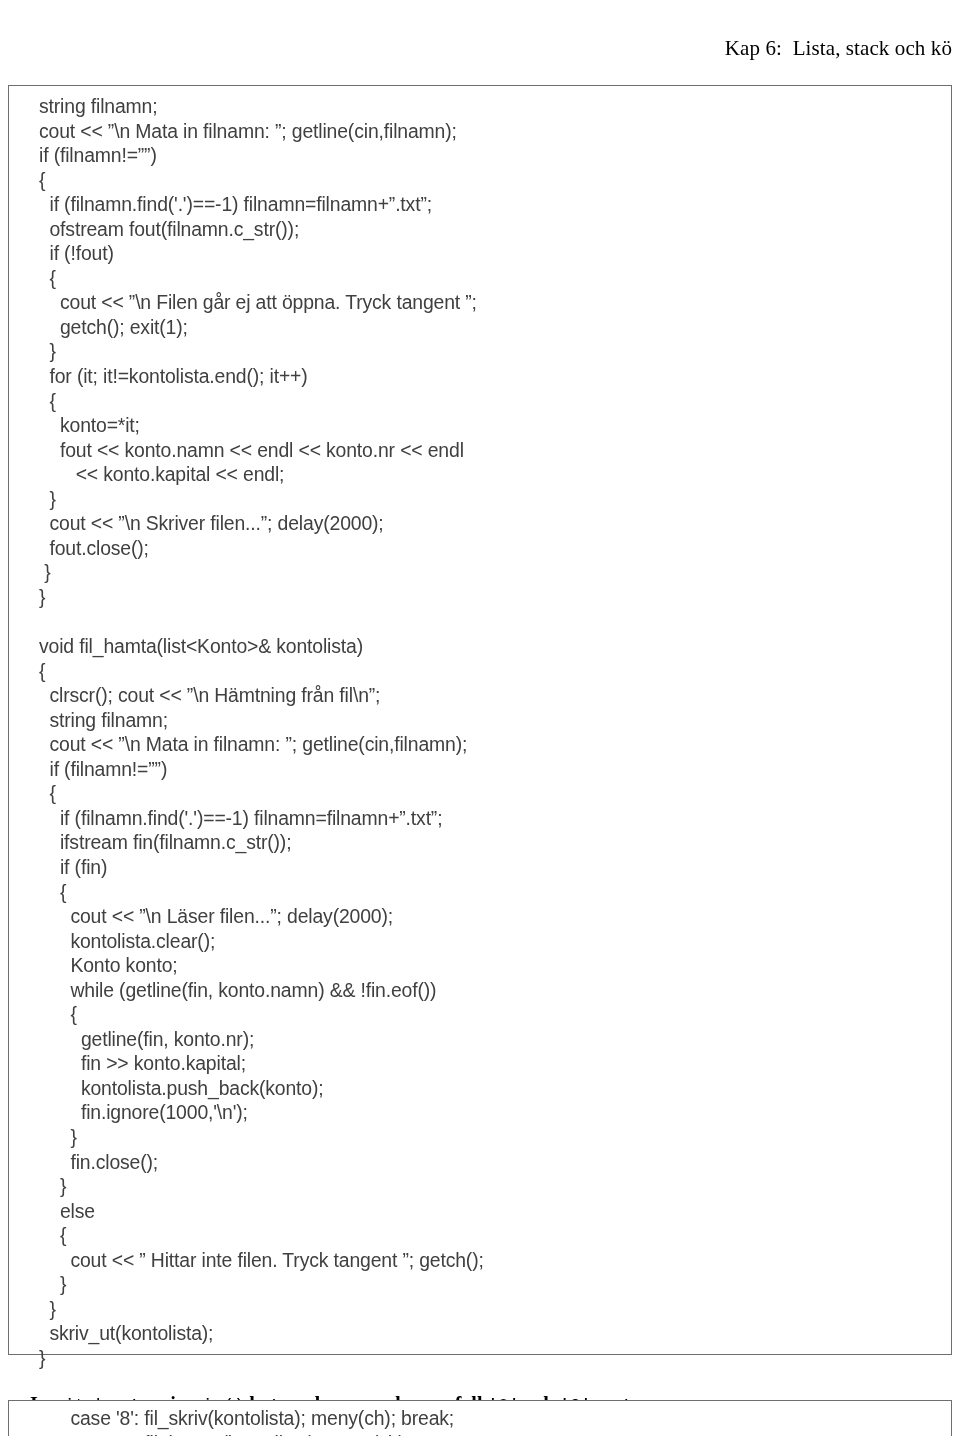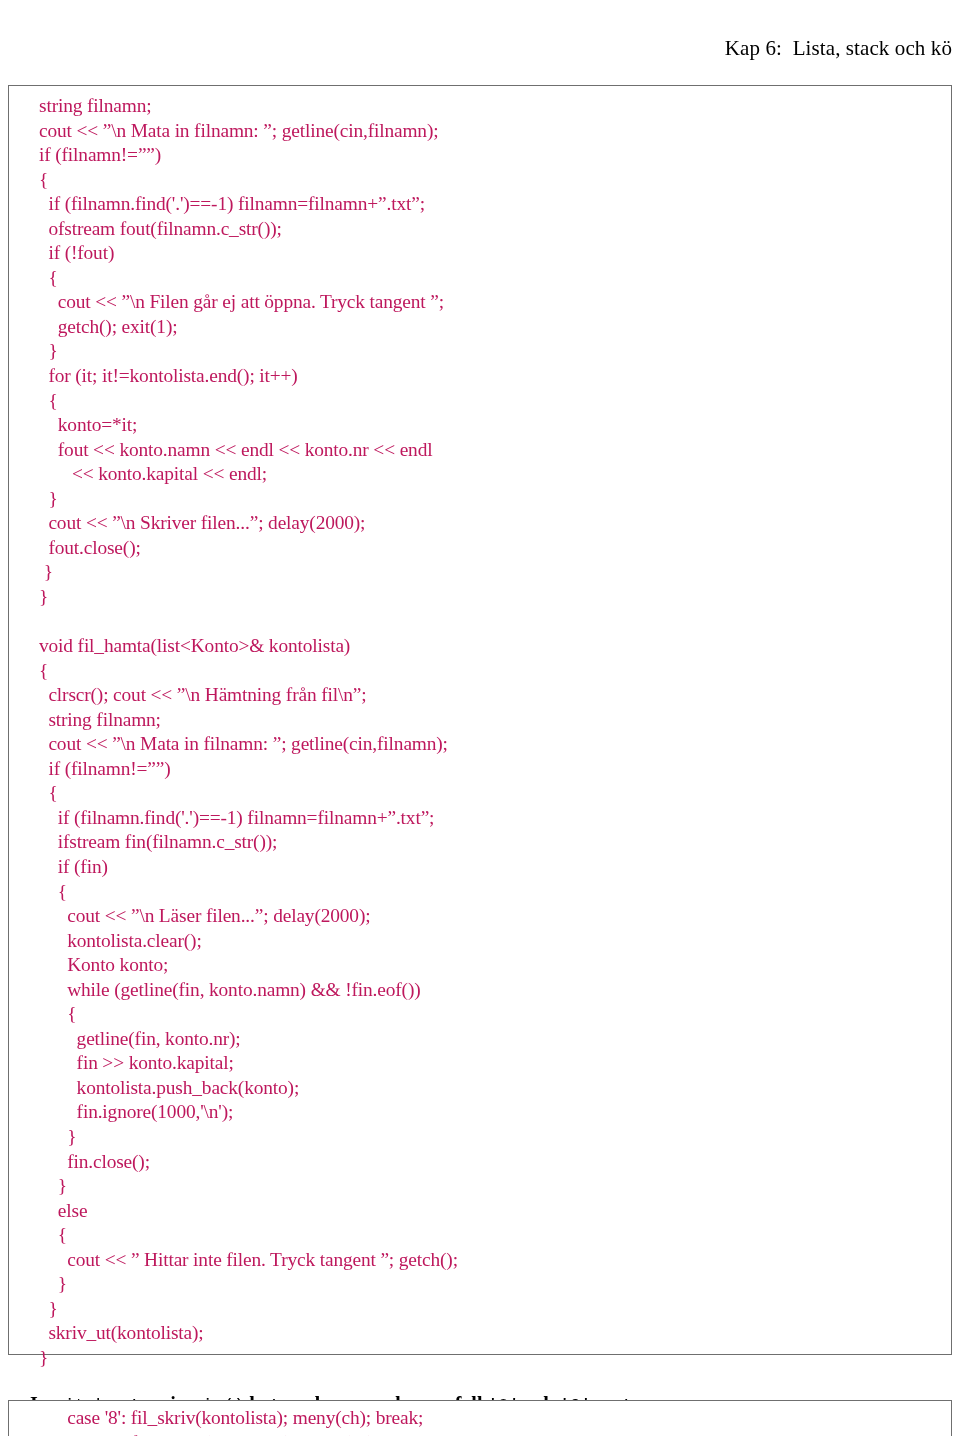--- a/index.html
+++ b/index.html
@@ -40,24 +40,24 @@
     width: 944px;
     box-sizing: border-box;
     border: 1px solid #6f6f6f;
     background: #ffffff;
   }
   #code-box-1 { top: 56px; height: 1270px; }
   #code-box-2 { top: 1371px; height: 77px; }
   .code-pre {
     margin: 0;
     padding: 8px 0 0 30px;
-    font-family: Liberation Serif, serif;
+    font-family: Liberation Sans, sans-serif;
     font-size: 19.4px;
     line-height: 24.55px;
-    color: #be185d;
+    color: #404040;
     white-space: pre;
     letter-spacing: -0.15px;
   }
   #code-box-2 .code-pre {
     padding: 5px 0 0 30px;
     line-height: 24.5px;
   }
   .note-line {
     position: absolute;
     left: 10px;

